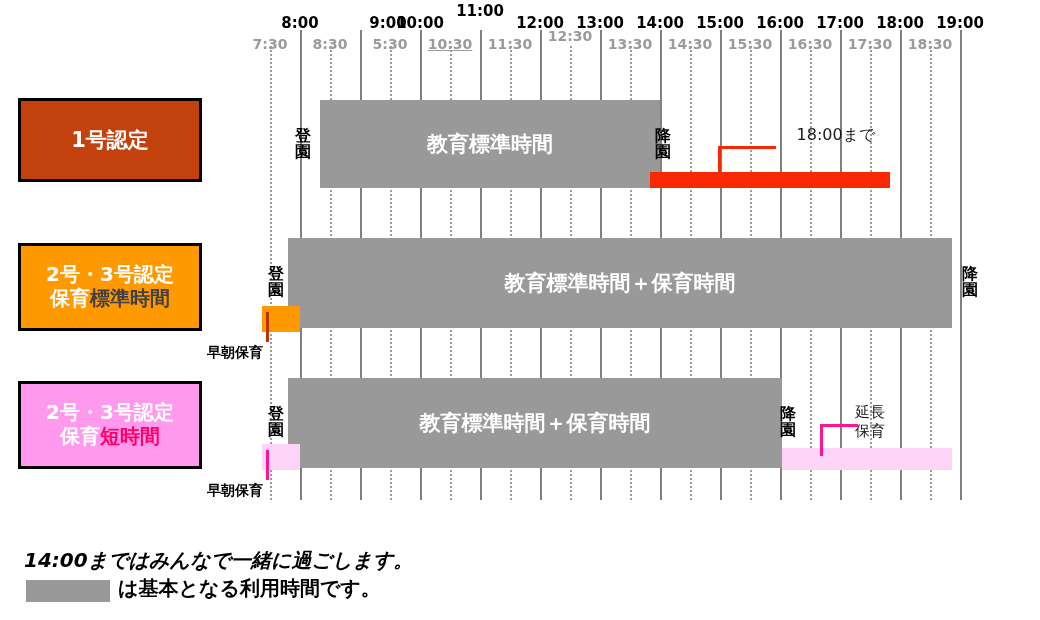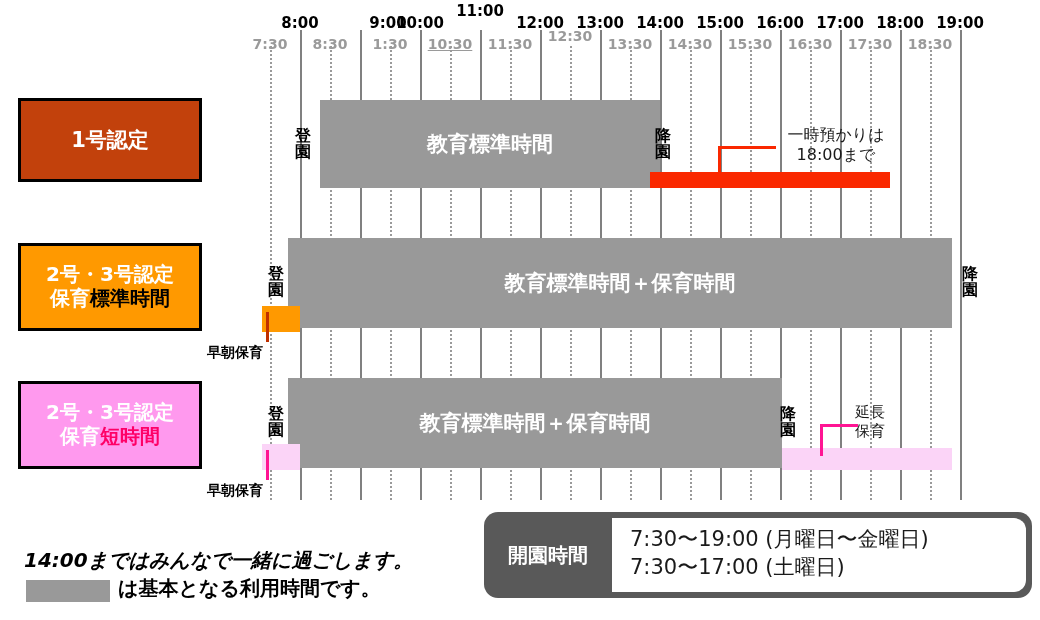--- a/index.html
+++ b/index.html
@@ -204,21 +204,21 @@
   <div class="tick-hour" style="left:600px; top:14px;">13:00</div>
   <div class="tick-hour" style="left:660px; top:14px;text-align:right;">14:00</div>
   <div class="tick-hour" style="left:720px; top:14px;">15:00</div>
   <div class="tick-hour" style="left:780px; top:14px;">16:00</div>
   <div class="tick-hour" style="left:840px; top:14px;">17:00</div>
   <div class="tick-hour" style="left:900px; top:14px;">18:00</div>
   <div class="tick-hour" style="left:960px; top:14px;">19:00</div>
 
   <div class="tick-half" style="left:270px; top:36px;">7:30</div>
   <div class="tick-half" style="left:330px; top:36px;">8:30</div>
-  <div class="tick-half" style="left:390px; top:36px;">1:30</div>
+  <div class="tick-half" style="left:390px; top:36px;">5:30</div>
   <div class="tick-half" style="left:450px; top:36px;text-decoration:underline;">10:30</div>
   <div class="tick-half" style="left:510px; top:36px;">11:30</div>
   <div class="tick-half" style="left:570px; top:28px;">12:30</div>
   <div class="tick-half" style="left:630px; top:36px;">13:30</div>
   <div class="tick-half" style="left:690px; top:36px;">14:30</div>
   <div class="tick-half" style="left:750px; top:36px;">15:30</div>
   <div class="tick-half" style="left:810px; top:36px;">16:30</div>
   <div class="tick-half" style="left:870px; top:36px;">17:30</div>
   <div class="tick-half" style="left:930px; top:36px;">18:30</div>
 
@@ -236,27 +236,26 @@
 
   <div class="vlabel" style="left:655px; top:128px;">
     <span>降園</span>
   </div>
 
   <div class="bar" style="left:650px; top:172px; width:240px; height:16px; background:#FA2800;"></div>
 
   <div class="leader" style="left:718px; top:146px; width:58px; height:30px; border-left:3px solid #FA2800; border-top:3px solid #FA2800;"></div>
 
   <div class="annot" style="left:746px; top:125px; width:180px;">
-    <div>一時預かりは</div>
     <div>18:00まで</div>
   </div>
 
   <div class="legend-box" style="left:18px; top:243px; width:184px; height:88px; background:#FF9900; color:#ffffff; font-size:20px;">
     <span class="l1">2号・3号認定</span>
-    <span class="l2"><span>保育</span><span style="color:#000000;">標準時間</span></span>
+    <span class="l2"><span>保育</span><span style="color:#404040;">標準時間</span></span>
   </div>
 
   <div class="bar bar-gray" style="left:288px; top:238px; width:664px; height:90px;">
     <span>教育標準時間＋保育時間</span>
   </div>
 
   <div class="vlabel" style="left:268px; top:266px;">
     <span>登園</span>
   </div>
 
@@ -293,21 +292,14 @@
   <div class="leader" style="left:820px; top:424px; width:38px; height:32px; border-left:3px solid #FF1493; border-top:3px solid #FF1493;"></div>
   <div class="annot" style="left:830px; top:403px; width:80px; font-size:15px;">
     <div>延長</div>
     <div>保育</div>
   </div>
 
   <div class="note" style="left:24px; top:547px;font-style:italic;">14:00まではみんなで一緒に過ごします。</div>
   <div class="swatch" style="left:26px; top:580px; width:84px; height:22px;"></div>
   <div class="note" style="left:118px; top:575px;">は基本となる利用時間です。</div>
 
-  <div id="hours-panel">
-    <div id="hours-label">開園時間</div>
-    <div id="hours-values">
-      <div>7:30〜19:00 (月曜日〜金曜日)</div>
-      <div>7:30〜17:00 (土曜日)</div>
-    </div>
-  </div>
 
 </div>
 
 </body></html>

